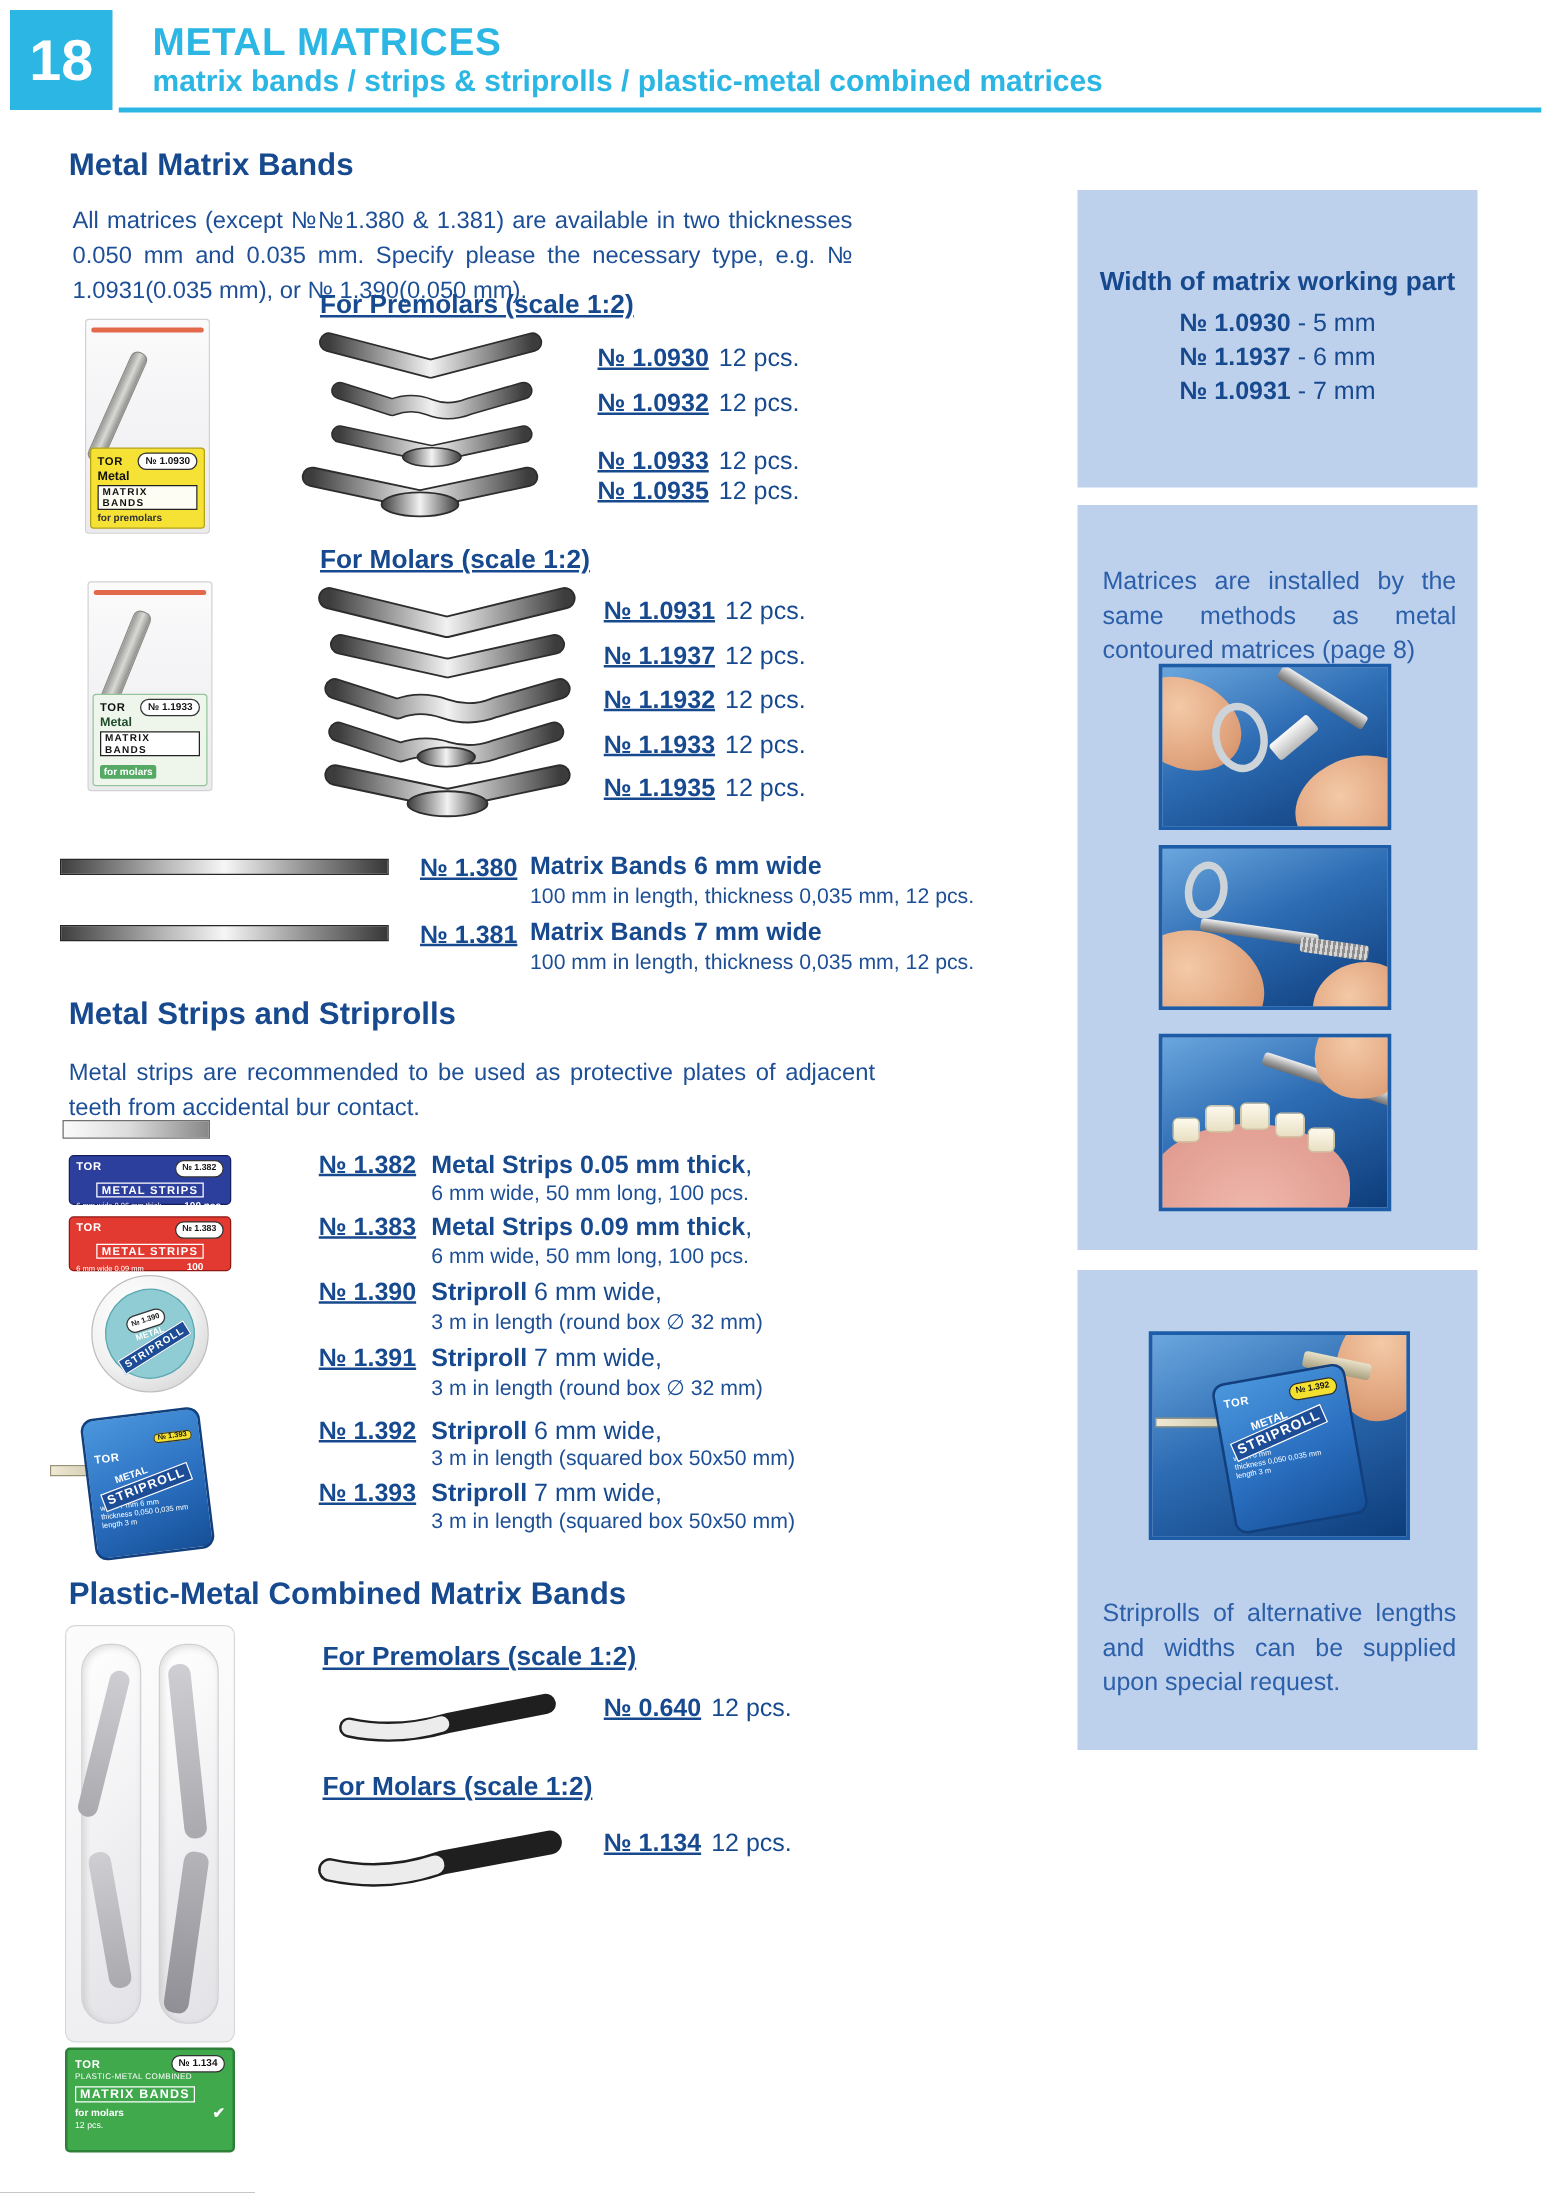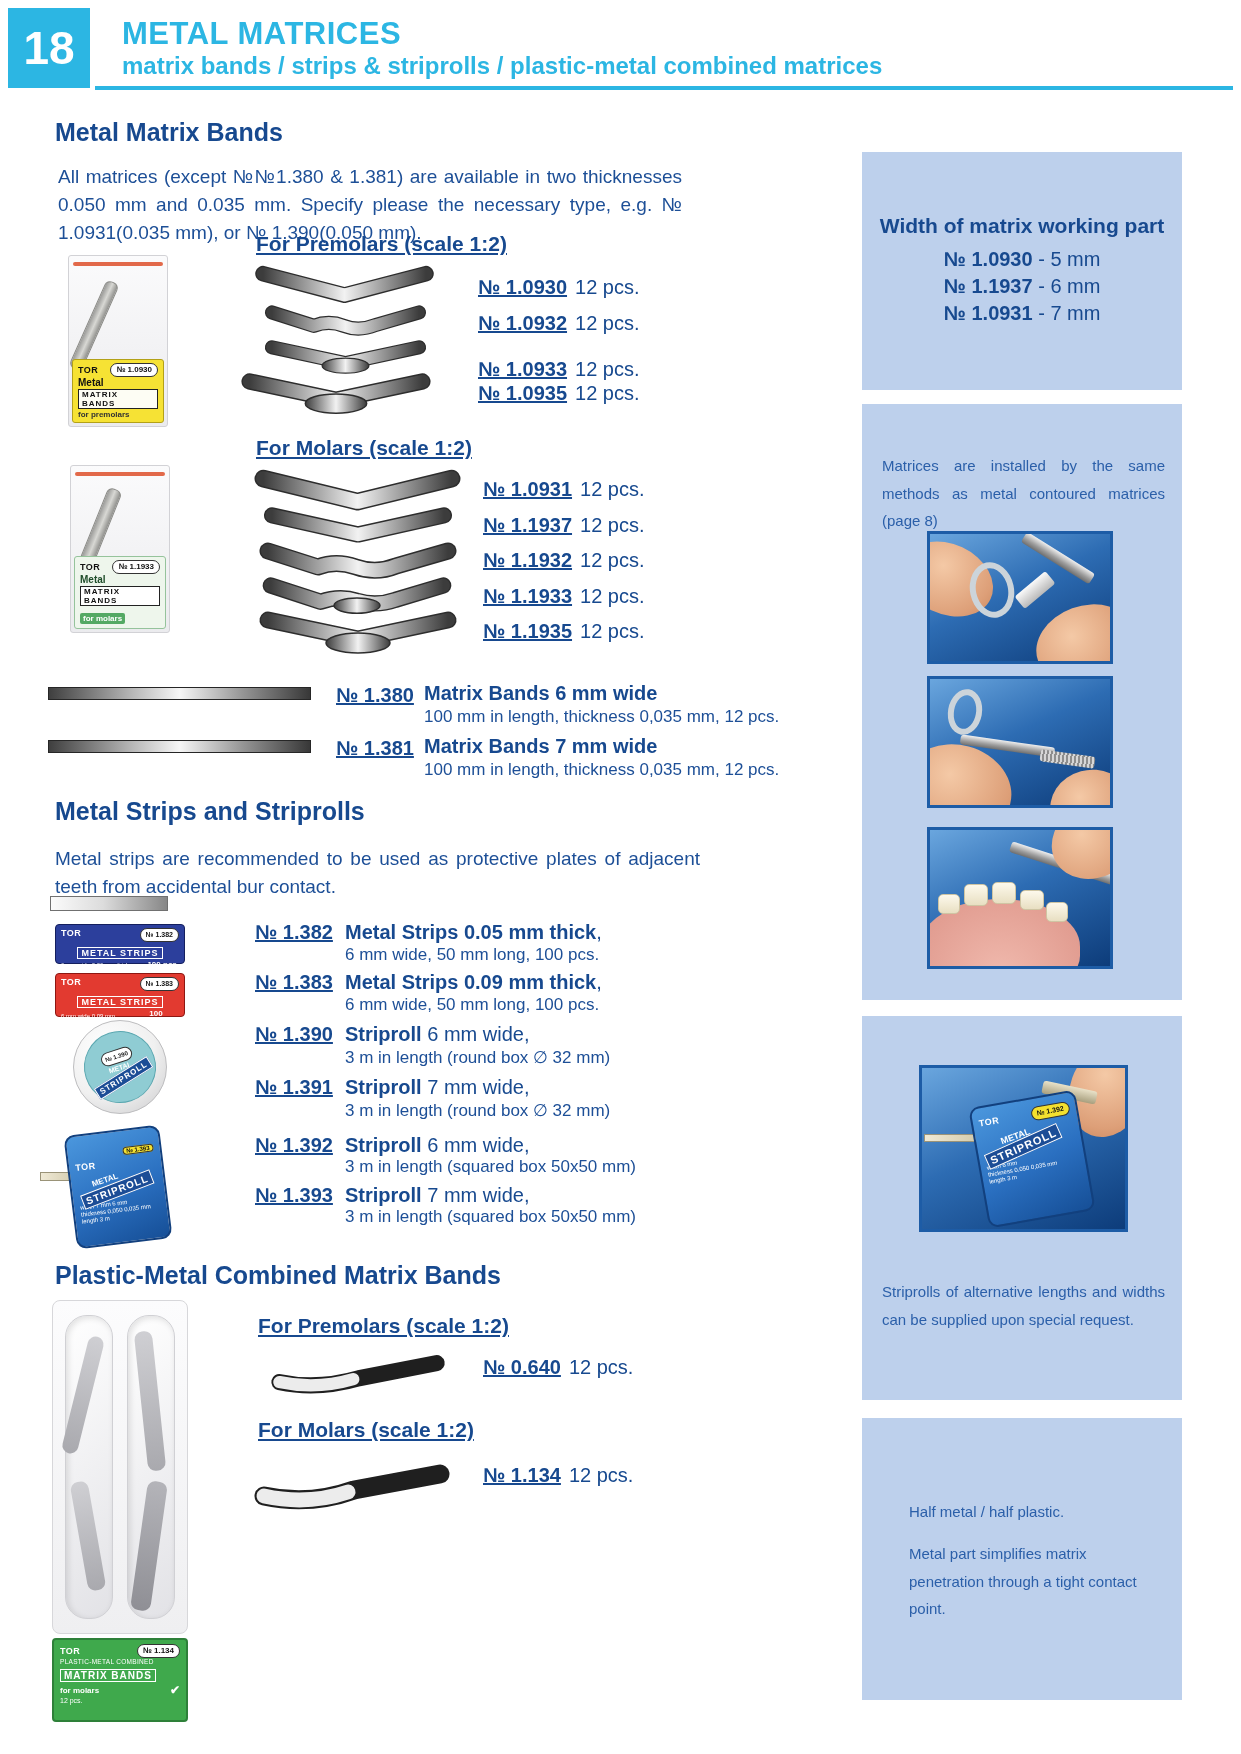--- a/index.html
+++ b/index.html
@@ -47,21 +47,21 @@
 
 .roundbox{border-radius:50%;background:radial-gradient(circle at 35% 30%,#ffffff 0%,#f0f0f0 55%,#c9c9cb 100%);border:1px solid #bdbdbf;display:flex;align-items:center;justify-content:center}
 .rb-inner{width:72px;height:72px;border-radius:50%;background:#8fccd3;border:1px solid #5aa7b0;transform:rotate(-18deg);display:flex;flex-direction:column;align-items:center;justify-content:center;gap:1px}
 .squarebox{border-radius:10px;background:linear-gradient(160deg,#4b97dd 0%,#2a6fc0 55%,#164f97 100%);border:2px solid #12407e;transform:rotate(-7deg);padding:8px 6px;color:#fff}
 .sb-strip{position:absolute;background:linear-gradient(90deg,#efe9d5,#cfc7a8);border:1px solid #9a9378;height:9px}
 .striproll-word{background:#1c4d96;border:1px solid #fff;color:#fff;font-weight:bold;letter-spacing:1px;display:inline-block;transform:rotate(-14deg);padding:1px 3px}
 
 .sbox{background:#bdd0ec}
 .sbtitle{font-size:21px;font-weight:bold;color:#17498f;text-align:center}
 .sbrow{font-size:20px;color:#17498f;text-align:center;line-height:27px}
-.sbtext{font-size:15px;color:#2b5fa9;line-height:27.5px;text-align:justify}
+.sbtext{font-size:20px;color:#2b5fa9;line-height:27.5px;text-align:justify}
 .photo{border:3px solid #1d5ca6;background:linear-gradient(155deg,#6aa6de 0%,#2d6cb3 45%,#0d3c7a 100%);overflow:hidden;position:absolute}
 .finger{position:absolute;background:radial-gradient(circle at 40% 35%,#f4c9a6,#dd9f78 70%,#c9875f);border-radius:50%}
 .mloop{position:absolute;border:6px solid #ccd4da;border-radius:50%;background:transparent}
 .mrod{position:absolute;background:linear-gradient(180deg,#f0f0f0,#9b9b9b 60%,#6f6f6f);border-radius:3px}
 .knurl{background:repeating-linear-gradient(90deg,#d6d6d6 0 2px,#8d8d8d 2px 4px);border-radius:3px}
 .gum{position:absolute;background:radial-gradient(ellipse at 50% 80%,#f0b9ad,#dd9488);border-radius:50% 50% 40% 40%}
 .tooth{position:absolute;background:linear-gradient(180deg,#fdf9ec,#e8dfc2);border:1px solid #cfc5a3;border-radius:5px}
 
 .blister{background:linear-gradient(180deg,#fcfcfd,#efeff1);border:1px solid #d7d7da;border-radius:8px}
 .cavity{position:absolute;background:linear-gradient(135deg,#ffffff,#e2e2e6);border:1px solid #d0d0d4;border-radius:22px;box-shadow:inset 2px 2px 6px rgba(0,0,0,.12)}
@@ -358,18 +358,14 @@
         <div style="font-size:9px;font-weight:bold;transform:rotate(-10deg);margin:3px 0 0 18px">METAL</div>
         <div><span class="striproll-word" style="font-size:11px">STRIPROLL</span></div>
         <div class="tinyl" style="margin-top:4px">width 6 mm</div>
         <div class="tinyl">thickness 0,050 0,035 mm</div>
         <div class="tinyl">length 3 m</div>
       </div>
     </div>
     <div class="sbtext" style="position:absolute;left:20px;top:262px;width:283px">Striprolls of alternative lengths and widths can be supplied upon special request.</div>
   </div>
 
-  <div class="abs sbox" style="left:862px;top:1418px;width:320px;height:282px">
-    <div class="sbtext" style="position:absolute;left:47px;top:80px;width:250px;text-align:left">Half metal / half plastic.</div>
-    <div class="sbtext" style="position:absolute;left:47px;top:122px;width:240px;text-align:left">Metal part simplifies matrix penetration through a tight contact point.</div>
-  </div>
 
 </div>
 
 </body></html>

